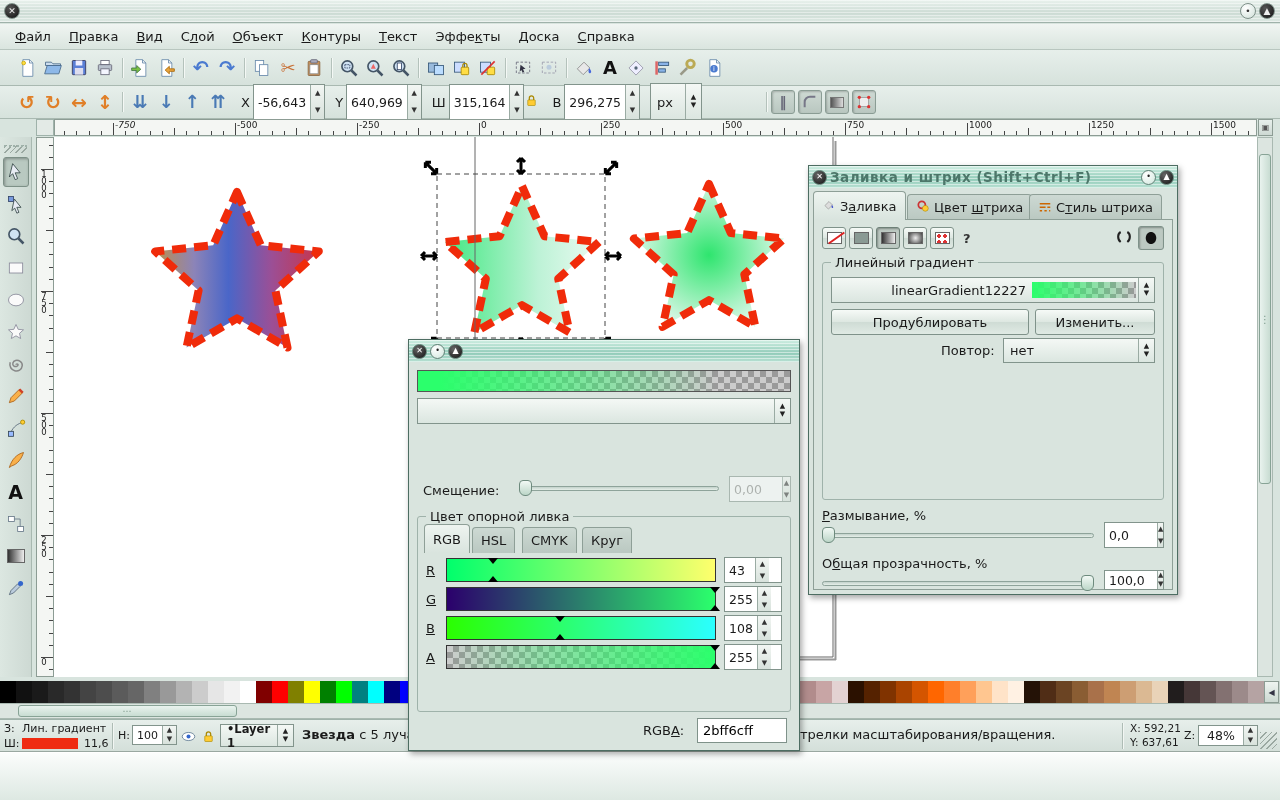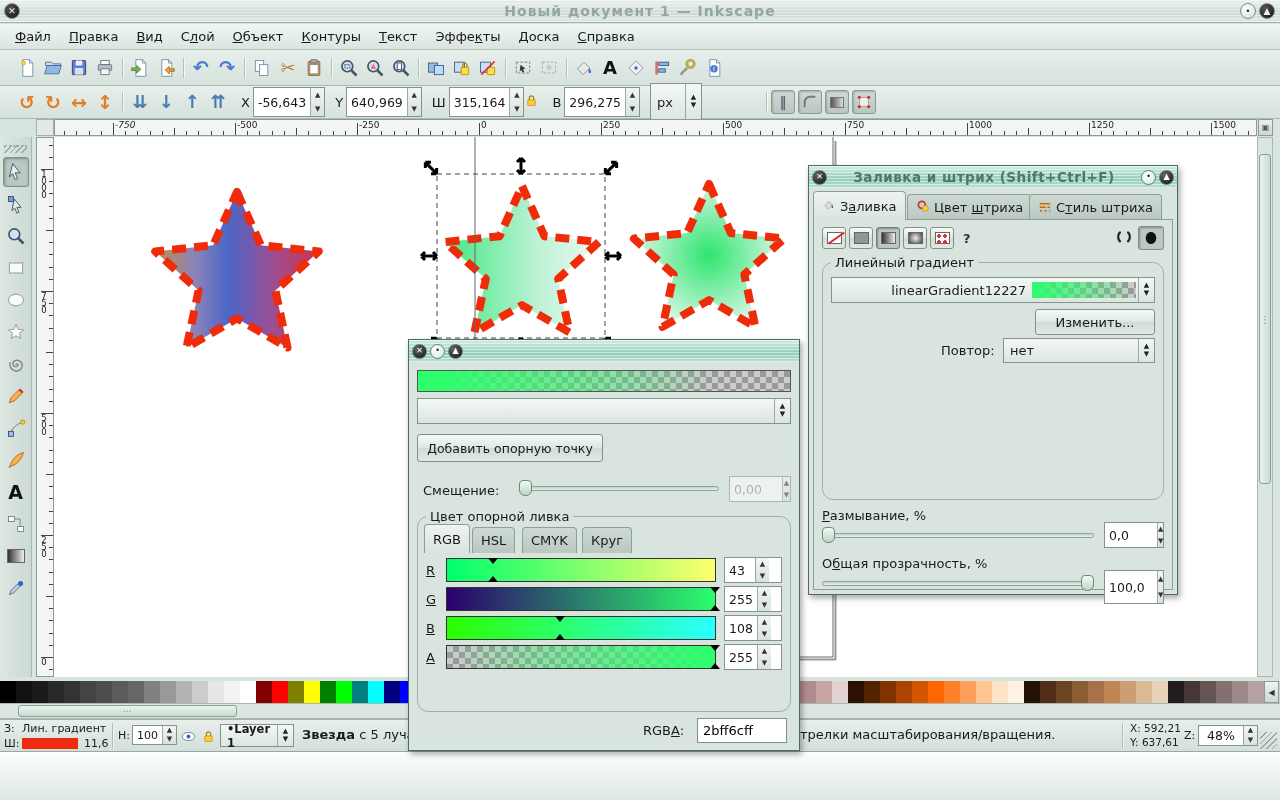--- a/index.html
+++ b/index.html
@@ -18,21 +18,21 @@
   
   #menubar{left:0;top:24px;width:1280px;height:26px;background:linear-gradient(180deg,#f0f5f2,#dae5df);border-bottom:1px solid #b8c6bf;display:flex;align-items:center;padding-left:6px}
   .menu-item{padding:3px 9px;border-radius:2px}
   .toolbar{left:0;width:1280px;background:linear-gradient(180deg,#e7efeb,#d6e2dc);border-bottom:1px solid #a9b9b1;display:flex;align-items:center}
   #toolbar1{top:50px;height:36px;padding-left:14px}
   #toolbar2{top:86px;height:33px;padding-left:14px}
   .tbtn{width:26px;height:26px;display:flex;align-items:center;justify-content:center;border:1px solid transparent;border-radius:3px;flex:0 0 auto}
   .tsep{width:9px;height:24px;flex:0 0 auto;position:relative}
   .tsep::after{content:"";position:absolute;left:4px;top:2px;bottom:2px;border-left:1px solid #b4c2bb;border-right:1px solid #f4f8f5}
   .fldlab{margin:0 3px 0 10px;font-size:13px}
-  .spinbox{display:flex;height:30px;border:1px solid #82948c;background:#fff;align-items:stretch}
+  .spinbox{display:flex;height:36px;border:1px solid #82948c;background:#fff;align-items:stretch}
   .spinbox .val{padding:2px 4px;font-size:12.5px;display:flex;align-items:center;min-width:52px}
   .spincol{width:14px;display:flex;flex-direction:column;border-left:1px solid #9aaba3;background:linear-gradient(180deg,#f2f6f3,#d8e2dc)}
   .spincol span{flex:1;font-size:7px;line-height:1;display:flex;align-items:center;justify-content:center;color:#333}
   .combo{display:flex;height:38px;border:1px solid #82948c;background:linear-gradient(180deg,#f4f8f5,#dbe6e0);align-items:center}
   .combo .cval{padding:0 6px;flex:1}
   .combo .carr{width:16px;align-self:stretch;display:flex;flex-direction:column;align-items:center;justify-content:center;border-left:1px solid #9aaba3;font-size:7px;line-height:1.1;color:#222}
   .toggle{width:24px;height:24px;border:1px solid #8a9c94;border-radius:3px;background:linear-gradient(180deg,#cfdad4,#b9c7c0);box-shadow:inset 1px 1px 2px rgba(0,0,0,.2);display:flex;align-items:center;justify-content:center;margin-right:3px}
   
   #corner{left:36px;top:119px;width:18px;height:17px;background:#e3eae6;border:1px solid #9fb2aa}
   #hruler{left:54px;top:119px;width:1203px;height:17px;background:#f4f6f3;border:1px solid #8c9c94;overflow:hidden}
@@ -61,26 +61,26 @@
   
   #statusbar{left:0;top:719px;width:1280px;height:33px;background:linear-gradient(180deg,#e7efeb,#d3dfd9);border-top:1px solid #9fb2aa;font-size:11px}
   .sb-sep{position:absolute;top:3px;bottom:3px;border-left:1px solid #aebcb5;border-right:1px solid #f2f6f3}
   
   #taskbar{left:0;top:752px;width:1280px;height:48px;background:linear-gradient(180deg,#fbfdfc,#dde8e2);border-top:1px solid #ffffff;box-shadow:0 -1px 0 #99a8a1}
   .tray-ico{position:absolute;width:20px;height:20px;display:flex;align-items:center;justify-content:center}
   
   .dlg{position:absolute;border:1px solid #4d6d62;box-shadow:2px 3px 6px rgba(0,0,0,.35);background:#d9e4de}
   .dlg-tb{height:22px;display:flex;align-items:center;padding:0 3px;gap:3px;
     background:repeating-linear-gradient(180deg,rgba(255,255,255,.5) 0 1px,rgba(0,0,0,0) 1px 3px),linear-gradient(180deg,#cfeee2,#93ccba 60%,#b7e0d2)}
-  .dlg-tb .dtitle{flex:1;text-align:center;font-weight:bold;font-size:13.5px;color:#4d776a;letter-spacing:.5px}
+  .dlg-tb .dtitle{flex:1;text-align:left;font-weight:bold;font-size:13.5px;color:#4d776a;letter-spacing:.5px}
   .dlg-tb.active .dtitle{color:#2e6354}
   .dbtn{width:15px;height:15px;border-radius:50%;border:1px solid #5f7f74;background:radial-gradient(circle at 35% 30%,#fff,#cfe6dc);display:flex;align-items:center;justify-content:center;font-size:8px;color:#222;line-height:1}
   .dbtn.dark{background:radial-gradient(circle at 35% 30%,#666,#111);color:#fff}
   .kbtn{border:1px solid #7f928a;border-radius:3px;background:linear-gradient(180deg,#f6faf7,#dde7e1 50%,#cfdcd5 52%,#e0eae4);display:flex;align-items:center;justify-content:center;font-size:13px}
-  .kframe{border:1px solid #9fb2aa;border-radius:11px;position:relative}
+  .kframe{border:1px solid #9fb2aa;border-radius:3px;position:relative}
   .kframe>.legend{position:absolute;top:-8px;left:8px;background:#d9e4de;padding:0 4px;font-size:13px}
   .tab{height:26px;display:flex;align-items:center;gap:4px;padding:0 8px;border:1px solid #8e9f97;border-bottom:none;border-radius:4px 4px 0 0;background:linear-gradient(180deg,#cdd9d3,#bac8c1);font-size:13px;position:absolute;bottom:0}
   .tab.active{background:linear-gradient(180deg,#eef4f0,#d9e4de);height:29px;z-index:2}
   .checker{background-color:#ccc;background-image:linear-gradient(45deg,#9a9a9a 25%,transparent 25%,transparent 75%,#9a9a9a 75%),linear-gradient(45deg,#9a9a9a 25%,transparent 25%,transparent 75%,#9a9a9a 75%);background-size:12px 12px;background-position:0 0,6px 6px}
   .slider{position:relative;height:18px}
   .slider .groove{position:absolute;left:0;right:0;top:7px;height:5px;border:1px solid #8ea39a;border-radius:3px;background:linear-gradient(180deg,#c3d2cb,#e6efe9)}
   .slider .thumb{position:absolute;top:1px;width:13px;height:16px;border:1px solid #6d8a7d;border-radius:4px 4px 6px 6px;background:linear-gradient(180deg,#f2f9f5,#bcd6c8)}
   .chrow{position:absolute;left:8px;right:8px;height:26px;display:flex;align-items:center}
   .chlab{width:20px;text-decoration:underline}
   .chslider{position:relative;height:24px;flex:1;border:1px solid #333}
@@ -92,21 +92,20 @@
   .popup .prow.sel{outline:1px dotted #333;background:#e8f3ec;border:1px solid #7fae96}
   .fillbtn{width:24px;height:22px;margin-right:3px}
   .sw{display:inline-block;width:15px;height:12px;border:1px solid #666}
   .grip{background:repeating-linear-gradient(135deg,#9aa8a1 0 1px,transparent 1px 4px)}
 </style>
 </head>
 <body>
 
 <div id="titlebar" class="abs">
   <span class="wbtn dark abs" style="left:4px;top:3px">✕</span>
-  <span class="title">Новый документ 1 — Inkscape</span>
   <span class="wbtn abs" style="left:1240px;top:3px">•</span>
   <span class="wbtn dark abs" style="left:1259px;top:3px">▲</span>
 </div>
 
 <div id="menubar" class="abs">
     <span class="menu-item"><u>Ф</u>айл</span>
     <span class="menu-item"><u>П</u>равка</span>
     <span class="menu-item"><u>В</u>ид</span>
     <span class="menu-item">С<u>л</u>ой</span>
     <span class="menu-item"><u>О</u>бъект</span>
@@ -879,20 +878,21 @@
         <span style="flex:1"></span>
         <span style="padding-right:6px">linearGradient12227</span>
         <span style="width:104px;height:16px;margin-right:2px" class="checker">
             <span style="display:block;width:100%;height:100%;background:linear-gradient(90deg,rgba(43,255,108,1),rgba(43,255,108,0))"></span>
           </span>
         <span class="carr">
             <span>▲</span>
             <span>▼</span>
           </span>
       </div>
+      <div class="kbtn" style="position:absolute;left:8px;top:46px;width:198px;height:26px">Продублировать</div>
       <div class="kbtn" style="position:absolute;left:212px;top:46px;right:8px;height:26px">Изменить...</div>
       <span style="position:absolute;left:118px;top:80px">Повтор:</span>
       <div class="combo" style="position:absolute;left:180px;top:75px;right:8px;height:25px">
         <span class="cval">нет</span>
         <span class="carr">
             <span>▲</span>
             <span>▼</span>
           </span>
       </div>
     </div>
@@ -906,21 +906,21 @@
       <span class="spincol">
           <span>▲</span>
           <span>▼</span>
         </span>
     </div>
     <span style="position:absolute;left:8px;top:336px" id="fs-op-label">О<u>б</u>щая прозрачность, %</span>
     <div class="slider" style="position:absolute;left:8px;top:354px;width:272px">
       <div class="groove"></div>
         <div class="thumb" style="right:0"></div>
     </div>
-    <div class="spinbox" style="position:absolute;left:290px;top:350px;right:8px;height:34px">
+    <div class="spinbox" style="position:absolute;left:290px;top:350px;right:8px;height:20px">
       <span class="val" style="flex:1">100,0</span>
       <span class="spincol">
           <span>▲</span>
           <span>▼</span>
         </span>
     </div>
   </div>
 </div>
 
 <div id="dlg-ge" class="dlg" style="left:408px;top:339px;width:392px;height:412px;z-index:30">
@@ -932,21 +932,20 @@
   <div class="checker" style="position:absolute;left:8px;top:30px;right:8px;height:22px;border:1px solid #555">
     <span style="display:block;width:100%;height:100%;background:linear-gradient(to right,rgba(43,255,108,1) 0%,rgba(43,255,108,1) 6%,rgba(43,255,108,0) 80%)"></span>
   </div>
   <div class="combo" style="position:absolute;left:8px;top:58px;right:8px;height:26px">
     <span class="cval"></span>
     <span class="carr">
         <span>▲</span>
         <span>▼</span>
       </span>
   </div>
-  <div class="kbtn" style="position:absolute;left:8px;top:94px;width:186px;height:28px;font-size:12.5px">Добавить опорную точку</div>
   <span style="position:absolute;left:14px;top:143px">Смещение:</span>
   <div class="slider" style="position:absolute;left:110px;top:139px;width:200px">
     <div class="groove"></div>
       <div class="thumb" style="left:0"></div>
   </div>
   <div class="spinbox" style="position:absolute;left:320px;top:136px;right:8px;height:26px;opacity:.55">
     <span class="val" style="flex:1;color:#888">0,00</span>
     <span class="spincol">
         <span>▲</span>
         <span>▼</span>

